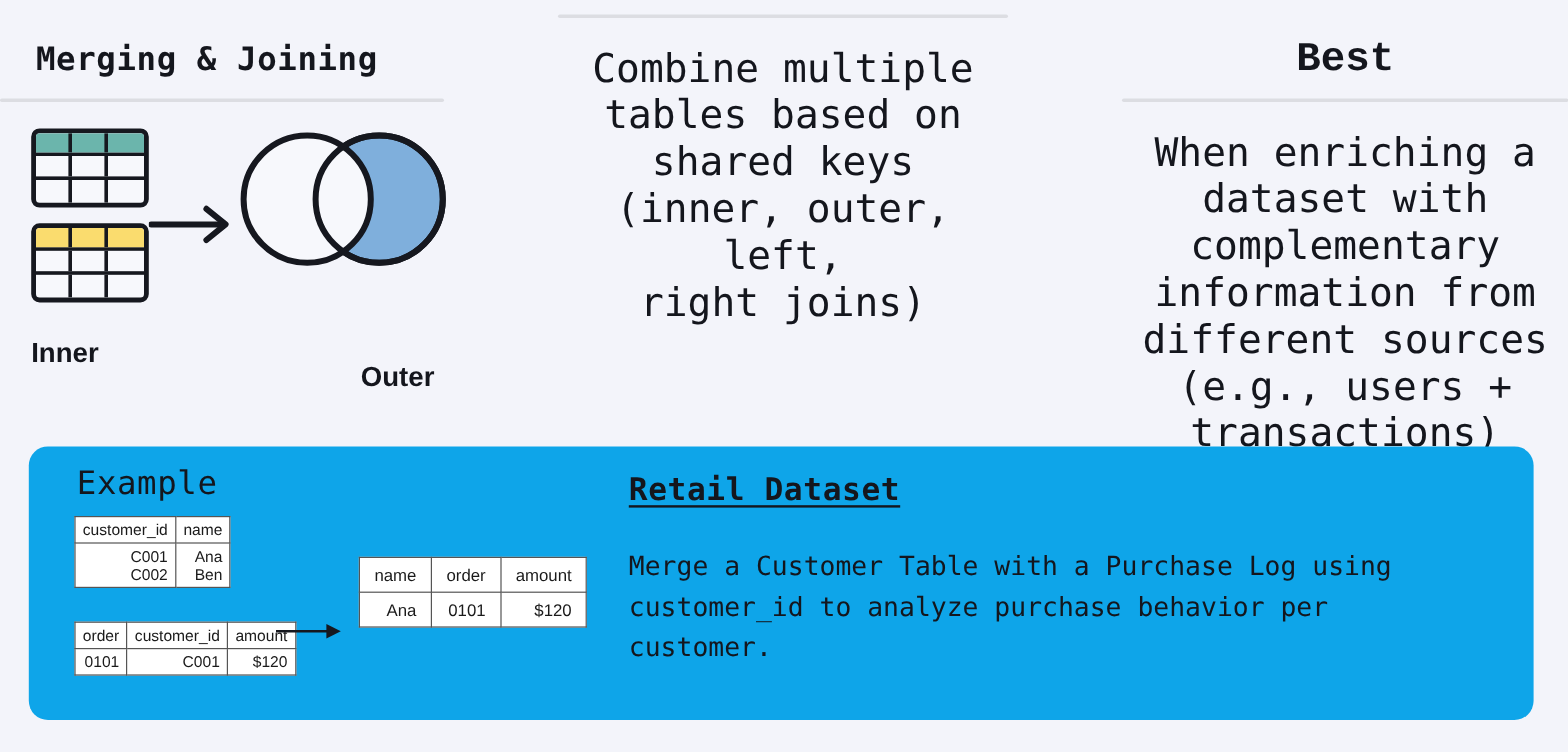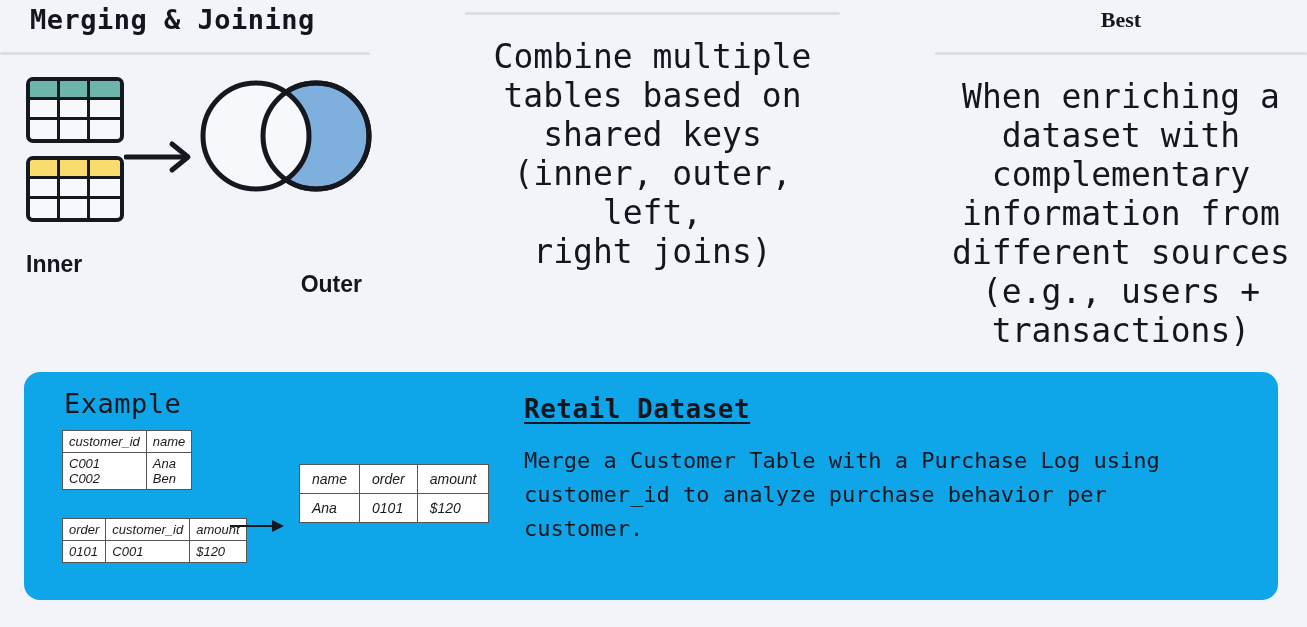--- a/index.html
+++ b/index.html
@@ -25,28 +25,29 @@
   }
   .col { position: relative; }
   .col-gap { }
 
   .col-head {
     text-align: center;
     font-family: "DejaVu Sans Mono", monospace;
     font-weight: bold;
     font-size: 27px;
     letter-spacing: 0.5px;
+    padding-top: 30px;
     padding-bottom: 0;
     line-height: 40px;
     color: #14161d;
   }
   .col-head.left-align { text-align: left; padding-left: 30px; }
   .col-head.sans {
-    font-family: Liberation Serif, serif;
-    font-size: 22px;
+    font-family: Liberation Mono, monospace;
+    font-size: 34px;
     letter-spacing: 0;
   }
   .col-rule {
     height: 3px;
     background: #dcdde2;
     margin-top: 12px;
     border-radius: 2px;
   }
 
   .col-body {
@@ -155,24 +156,23 @@
     border-collapse: collapse;
     font-family: "Liberation Sans", sans-serif;
     font-size: 13px;
     color: #1a1a1a;
     background: #fff;
   }
   .dtable td, .dtable th {
     border: 1.5px solid #555;
     padding: 3px 6px;
     font-weight: normal;
-    text-align: left;
+    text-align: right;
     vertical-align: top;
     white-space: pre-line;
-    font-style: italic;
   }
   .tbl-customers { left: 22px; top: 0px; }
   .tbl-orders    { left: 22px; top: 88px; }
   .tbl-result    { left: 259px; top: 34px; font-size: 14px; }
   .tbl-result td, .tbl-result th { padding: 6px 12px; }
 
   .arrow-small {
     position: absolute;
     left: 190px;
     top: 88px;
@@ -191,21 +191,21 @@
     font-size: 26px;
     text-decoration: underline;
     text-underline-offset: 4px;
     margin-top: 12px;
     letter-spacing: 0.5px;
   }
   .ex-dataset-desc {
     font-family: "DejaVu Sans Mono", monospace;
     font-size: 22px;
     line-height: 34px;
-    margin-top: 20px;
+    margin-top: 32px;
     white-space: pre-line;
   }
 </style>
 </head>
 <body>
 
 <div class="columns">
 
   <div class="col">
     <div class="col-head left-align">Merging &amp; Joining</div>

